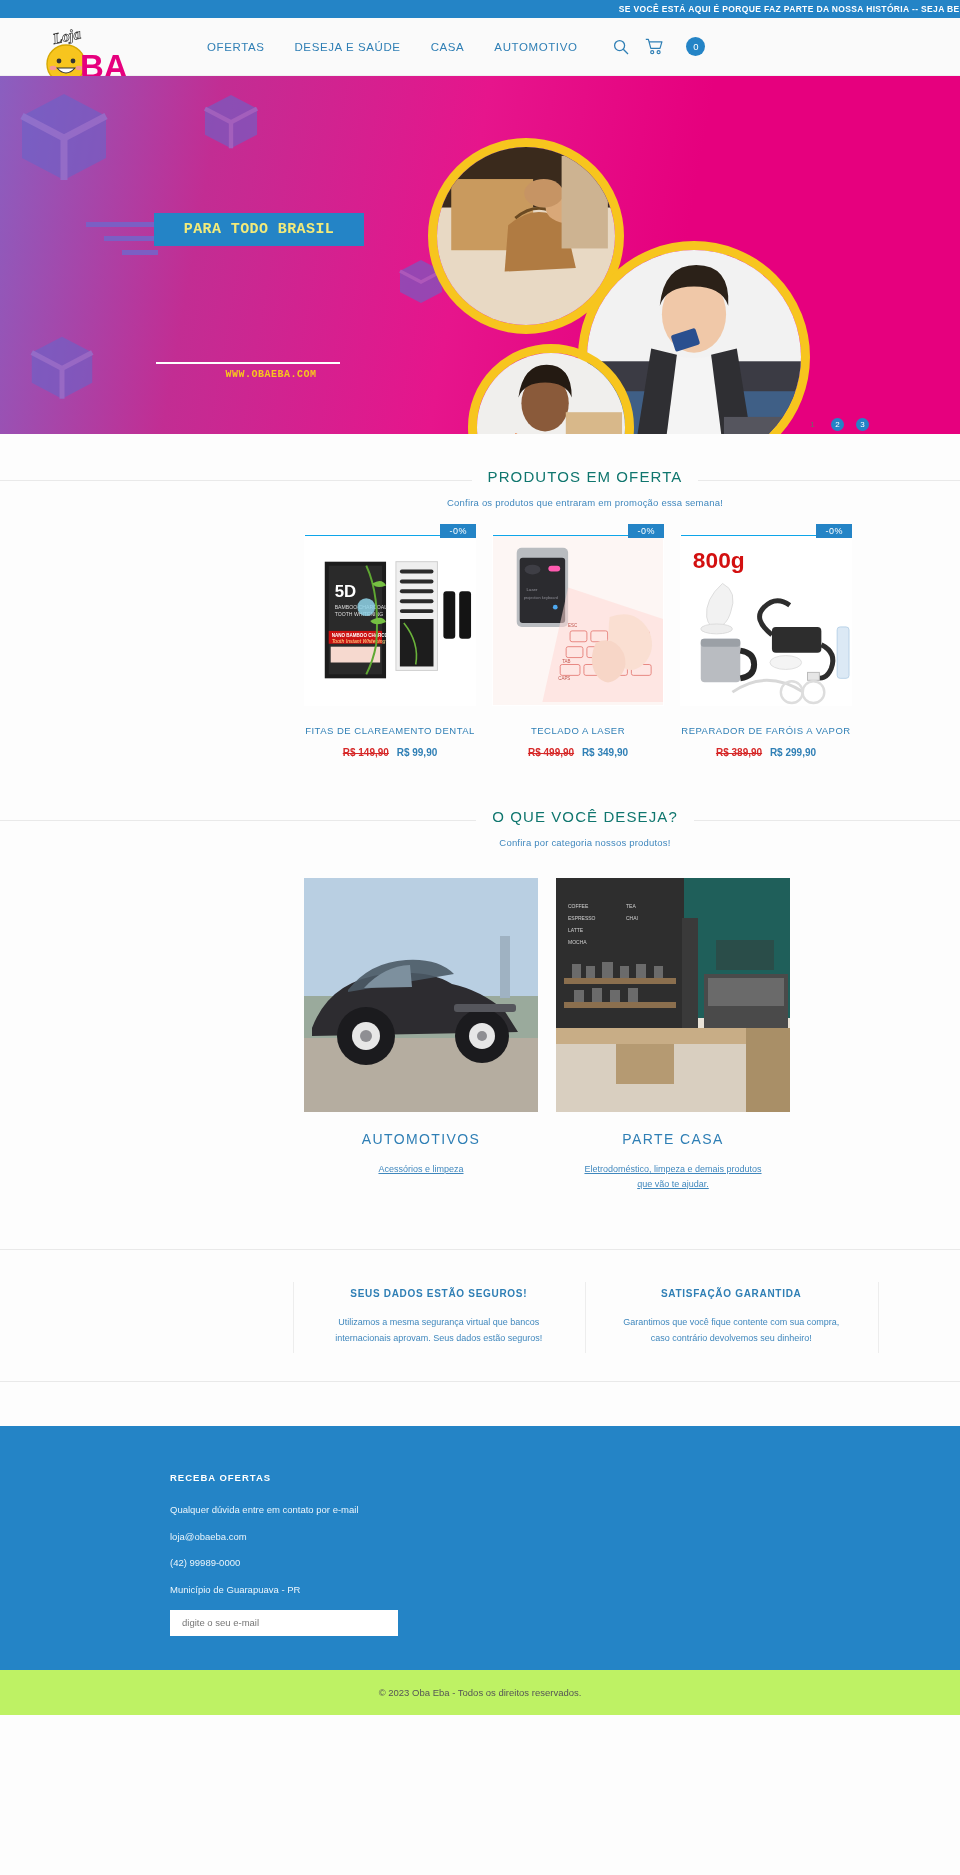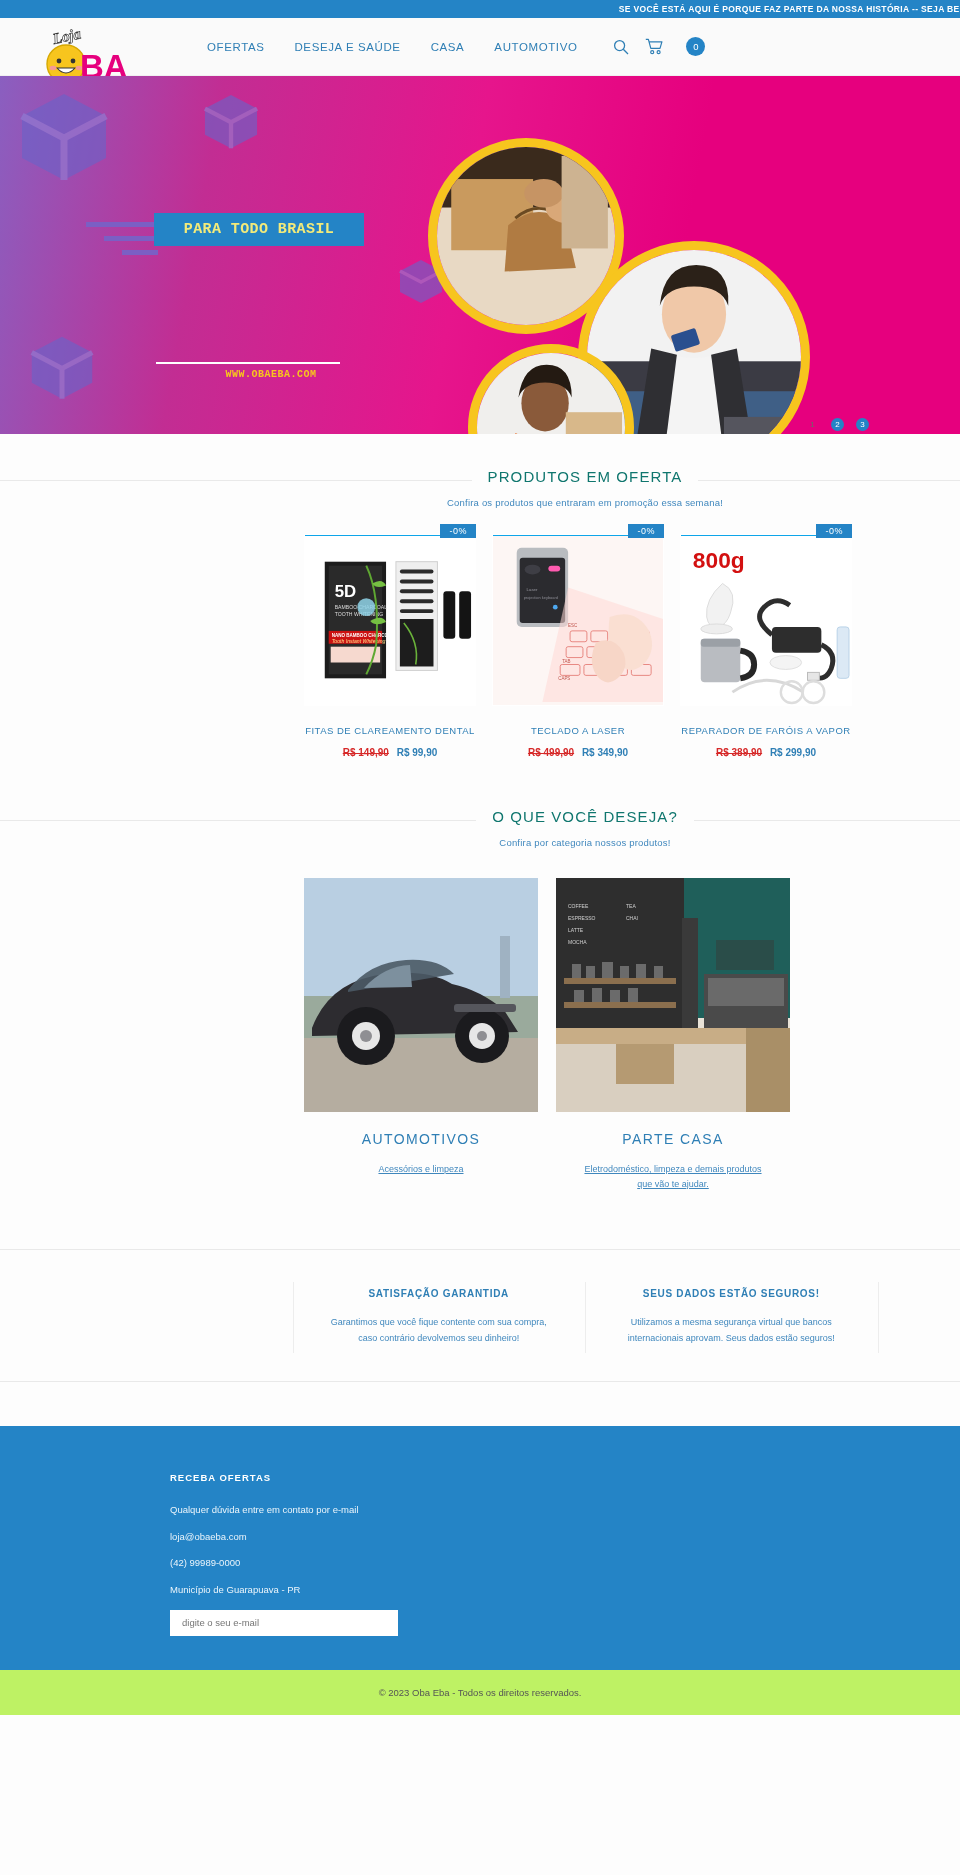--- a/index.html
+++ b/index.html
@@ -445,26 +445,26 @@
         <div class="cat-name">PARTE CASA</div>
         <div class="cat-desc">Eletrodoméstico, limpeza e demais produtos que vão te ajudar.</div>
       </div>
 
     </div>
   </div>
 
   <div class="trust">
     <div class="tcol"></div>
     <div class="tcol">
+      <h3>SEUS DADOS ESTÃO SEGUROS!</h3>
+      <p>Utilizamos a mesma segurança virtual que bancos internacionais aprovam. Seus dados estão seguros!</p>
+    </div>
+    <div class="tcol">
       <h3>SATISFAÇÃO GARANTIDA</h3>
       <p>Garantimos que você fique contente com sua compra, caso contrário devolvemos seu dinheiro!</p>
-    </div>
-    <div class="tcol">
-      <h3>SEUS DADOS ESTÃO SEGUROS!</h3>
-      <p>Utilizamos a mesma segurança virtual que bancos internacionais aprovam. Seus dados estão seguros!</p>
     </div>
     <div class="tcol"></div>
   </div>
 
   <div class="footer">
 
     <div class="fcol news">
       <h4>RECEBA OFERTAS</h4>
       <p>Qualquer dúvida entre em contato por e-mail</p>
       <p>loja@obaeba.com</p>

